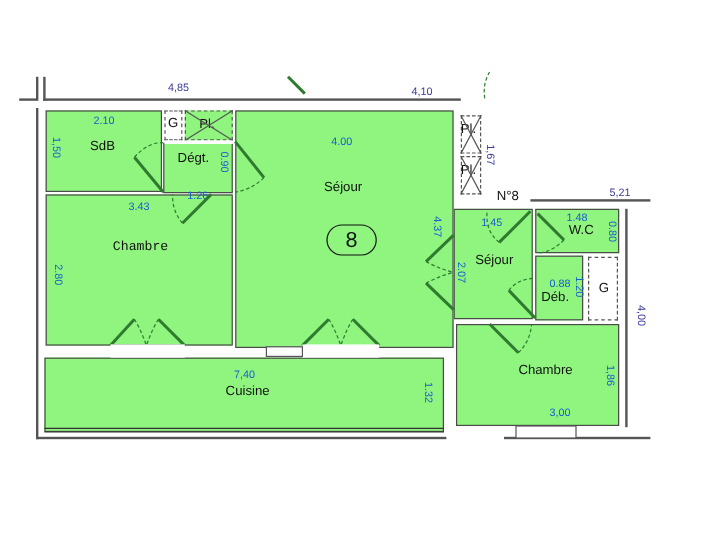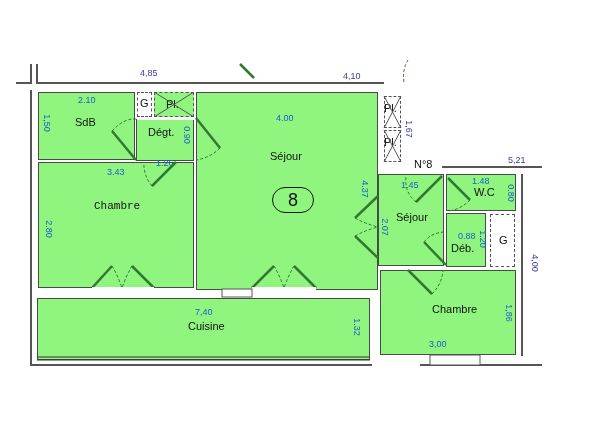--- a/index.html
+++ b/index.html
@@ -74,21 +74,21 @@
   <span class="dim" style="left:107px;top:167px;">3.43</span>
   <span class="dim vert" style="left:40px;top:224px;">2.80</span>
   <span class="dim" style="left:195px;top:307px;">7,40</span>
   <span class="dim vert" style="left:348px;top:322px;">1.32</span>
   <span class="dim" style="left:401px;top:180px;text-align:right;">1.45</span>
   <span class="dim vert" style="left:376px;top:222px;">2.07</span>
   <span class="dim" style="left:472px;top:176px;">1.48</span>
   <span class="dim vert" style="left:502px;top:188px;">0.80</span>
   <span class="dim" style="left:458px;top:218px;margin-top:13px;">0.88</span>
   <span class="dim vert" style="left:474px;top:234px;">1.20</span>
-  <span class="dim" style="left:429px;top:339px;">3,00</span>
+  <span class="dim" style="left:458px;top:339px;">3,00</span>
   <span class="dim vert" style="left:500px;top:308px;">1,86</span>
 
   <span class="dim out" style="left:140px;top:68px;">4,85</span>
   <span class="dim out" style="left:343px;top:71px;">4,10</span>
   <span class="dim out" style="left:508px;top:155px;">5,21</span>
   <span class="dim out vert" style="left:526px;top:258px;">4,00</span>
   <span class="dim out vert" style="left:400px;top:124px;">1,67</span>
 
   <span class="label" style="left:414px;top:158px;">N°8</span>
   <div class="unitbadge" style="left:272px;top:187px;">8</div>

